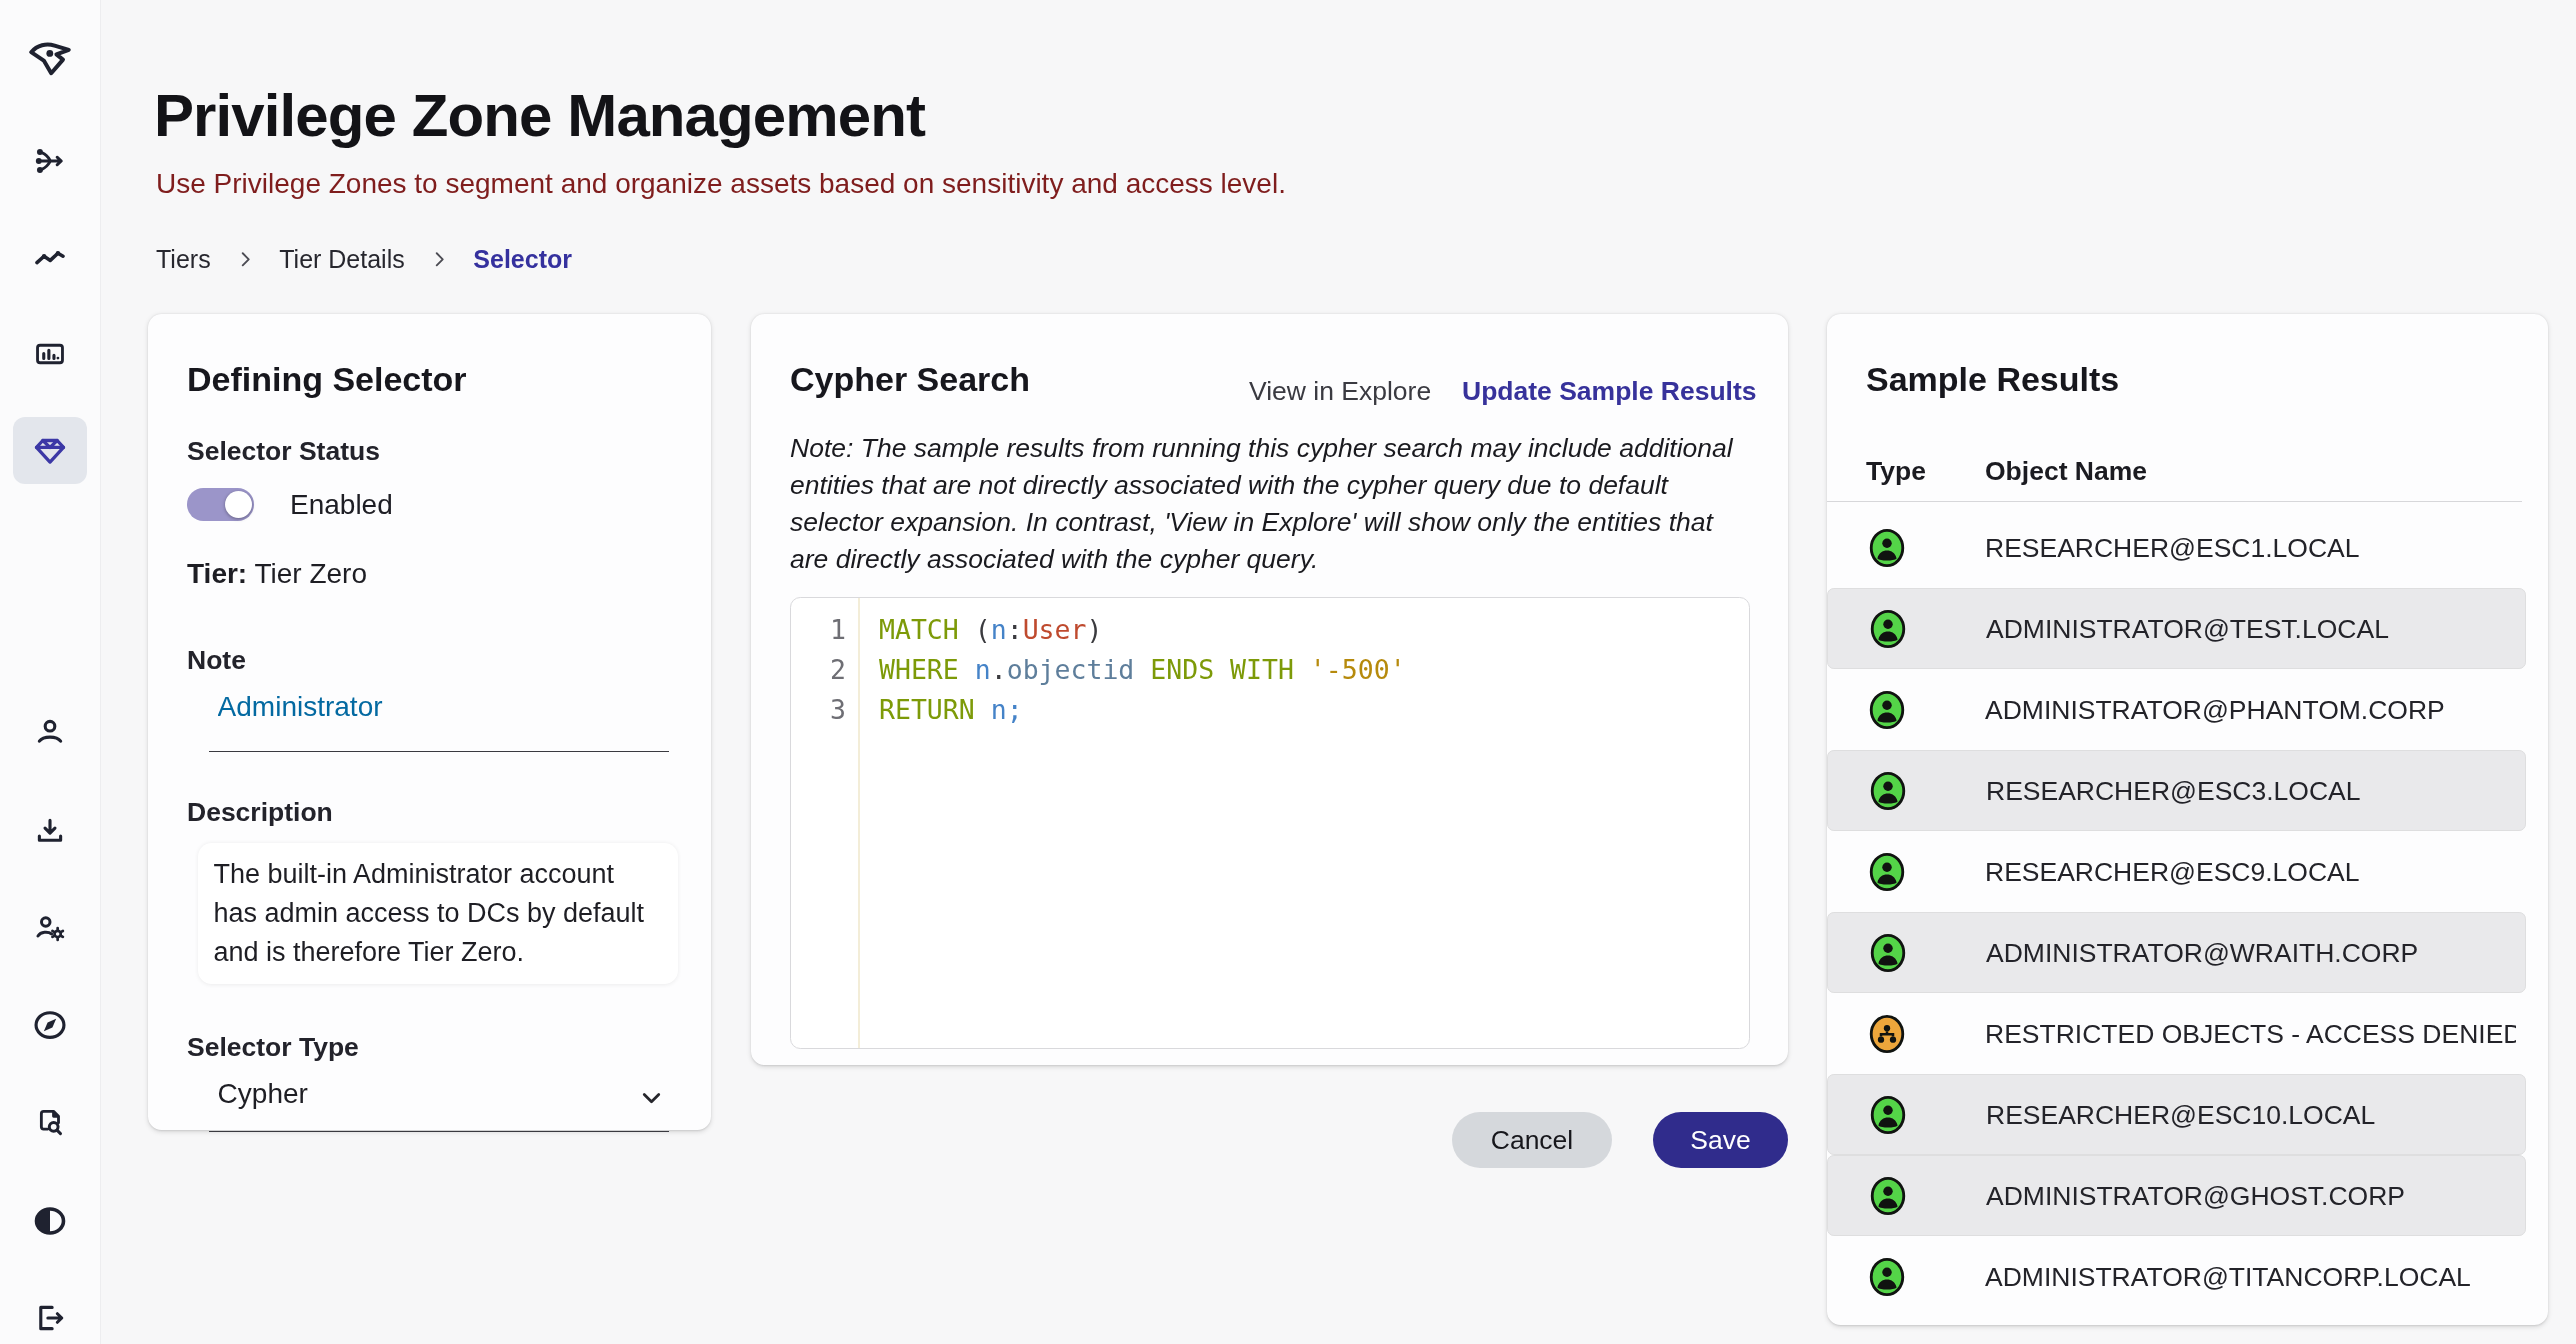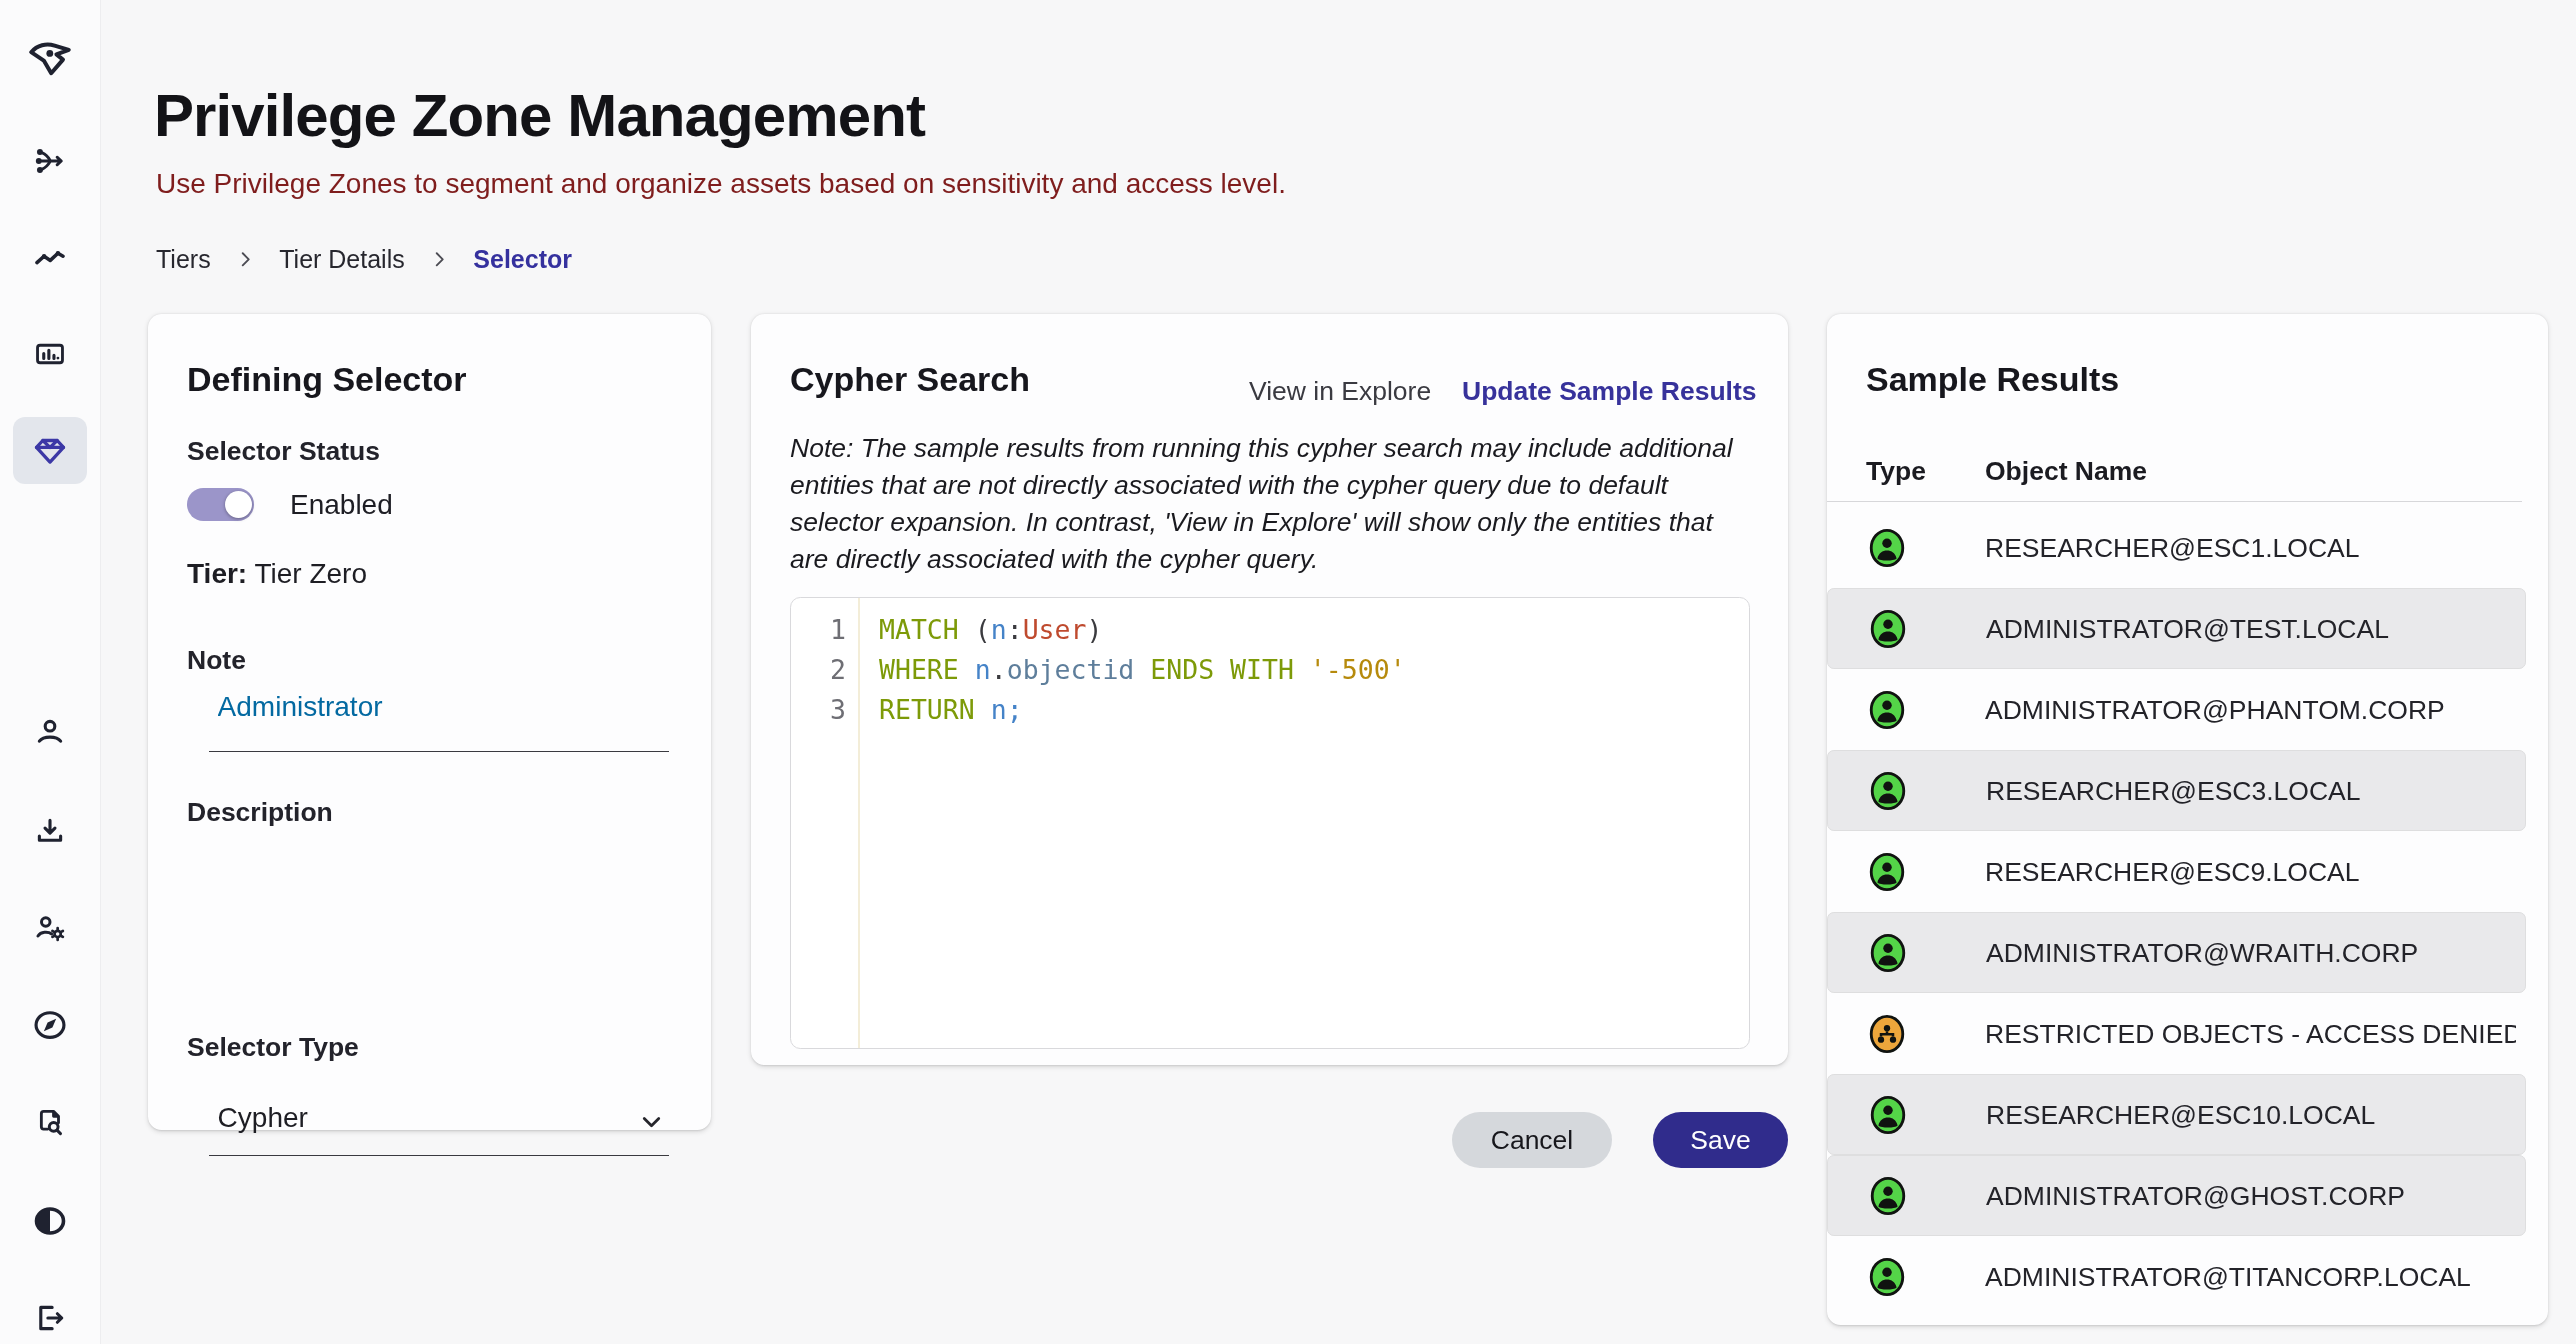--- a/index.html
+++ b/index.html
@@ -63,21 +63,21 @@
     font-family:"Liberation Sans",sans-serif;font-size:28px;color:#0369a1;padding:0 0 0 8.6px;
   }
   #c1-desc-label{top:483px;}
   .desc-box{
     position:absolute;left:50px;top:529px;width:480px;box-sizing:border-box;
     background:#ffffff;border-radius:13.7px;padding:12px 15.4px;
     box-shadow:0 0.9px 4.3px rgba(0,0,0,0.07);
     font-size:27px;line-height:39px;color:#1e1e24;cursor:text;
   }
   #c1-type-label{top:718px;}
-  #c1-type-select{top:788px;height:53px;cursor:pointer;}
+  #c1-type-select{top:764px;height:53px;cursor:pointer;}
   #c1-type-select .sel-value{font-size:28px;color:#1e1e24;padding-left:8.6px;}
   #c1-type-select .chev{position:absolute;right:3.4px;top:5.1px;}
 
   
   #c2-title{left:39px;top:46px;}
   .c2-link{position:absolute;top:62px;font-size:26.5px;cursor:pointer;white-space:nowrap;}
   #view-explore{left:498px;color:#3a3a41;}
   #update-sample{left:711px;color:#37329b;font-weight:700;}
   .c2-note{position:absolute;left:39px;top:116px;width:963px;font-size:26.5px;font-style:italic;line-height:37px;color:#1a1a1f;}
   .code-editor{
@@ -229,20 +229,21 @@
   <div class="tier-row">
     <b>Tier:</b>
     <span> </span>
     <span>Tier Zero</span>
   </div>
   <div class="c1-label" id="c1-name-label">Note</div>
   <div class="underline-field" id="c1-name-field">
     <input type="text" value="Administrator" style="">
   </div>
   <div class="c1-label" id="c1-desc-label">Description</div>
+  <div class="desc-box">The built-in Administrator account has admin access to DCs by default and is therefore Tier Zero.</div>
   <div class="c1-label" id="c1-type-label">Selector Type</div>
   <div class="underline-field" id="c1-type-select" role="button">
     <div class="sel-value">Cypher</div>
     <span class="chev">
       <svg width="29" height="29" viewBox="0 0 24 24">
           <path d="M6 9.5 L12 15.5 L18 9.5" fill="none" stroke="#26262c" stroke-width="2.3" stroke-linecap="round" stroke-linejoin="round"></path>
         </svg>
     </span>
   </div>
 </section>

